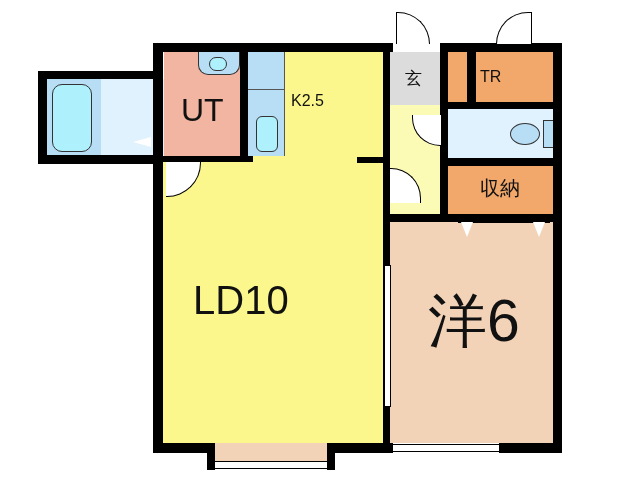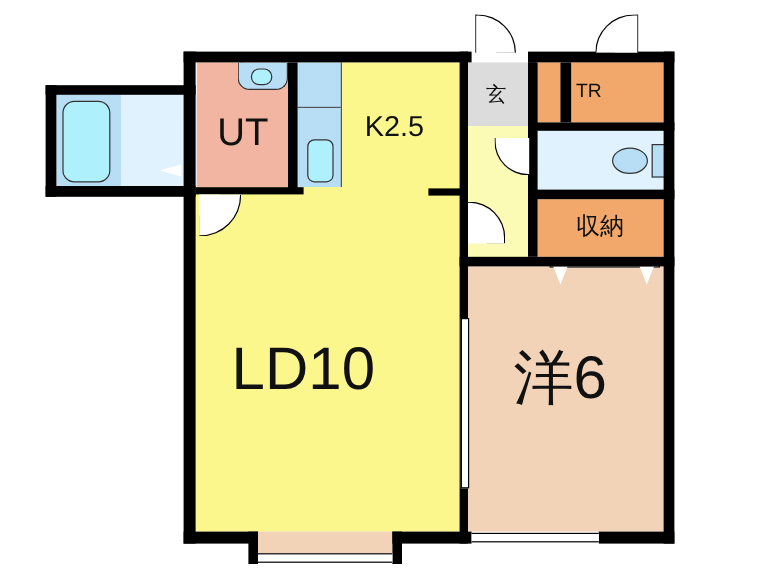--- a/index.html
+++ b/index.html
@@ -24,27 +24,27 @@
 
 <div class="room" style="left:164px;top:52px;width:76px;height:104px;background:#f1b5a1;"></div>
 <div class="abs" style="left:198px;top:52px;width:40px;height:22px;background:#b8def6;border-radius:0 0 10px 10px;border:1px solid #333;border-top:none;"></div>
 <div class="fixture" style="left:209px;top:57px;width:16px;height:12px;border-radius:8px;"></div>
 <div class="label" style="left:181px;top:92px;font-size:32px;">UT</div>
 
 <div class="room" style="left:248px;top:52px;width:137px;height:110px;background:#fbf78c;"></div>
 <div class="abs" style="left:248px;top:52px;width:36px;height:104px;background:#b8def6;border-right:1px solid #555;"></div>
 <div class="abs" style="left:248px;top:89px;width:36px;height:1px;background:#555;"></div>
 <div class="fixture" style="left:256px;top:116px;width:20px;height:34px;border-radius:6px;"></div>
-<div class="label" style="left:304px;top:92px;font-size:24px;">K2.5</div>
+<div class="label" style="left:291px;top:92px;font-size:16px;">K2.5</div>
 
 <div class="room" style="left:162px;top:156px;width:222px;height:287px;background:#fbf78c;"></div>
-<div class="label" style="left:193px;top:278px;font-size:50px;">LD10</div>
+<div class="label" style="left:193px;top:278px;font-size:40px;">LD10</div>
 
 <div class="room" style="left:390px;top:222px;width:163px;height:221px;background:#f2d3b8;"></div>
-<div class="label" style="left:428px;top:282px;font-size:50px;text-align:right;">洋6</div>
+<div class="label" style="left:428px;top:282px;font-size:59px;text-align:right;">洋6</div>
 
 <div class="room" style="left:390px;top:52px;width:50px;height:53px;background:#dcdcdc;"></div>
 <div class="label" style="left:405px;top:67px;font-size:17px;">玄</div>
 <div class="room" style="left:390px;top:105px;width:50px;height:110px;background:#fbfbb6;"></div>
 <div class="room" style="left:447px;top:52px;width:20px;height:50px;background:#f3a86b;"></div>
 <div class="win" style="left:440px;top:52px;width:5px;height:50px;border:1px solid #000;"></div>
 
 <div class="room" style="left:476px;top:52px;width:77px;height:50px;background:#f3a86b;"></div>
 <div class="label" style="left:480px;top:68px;font-size:16px;">TR</div>
 

